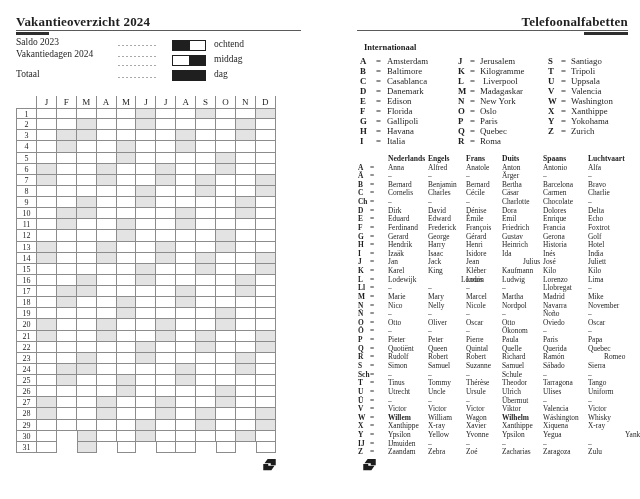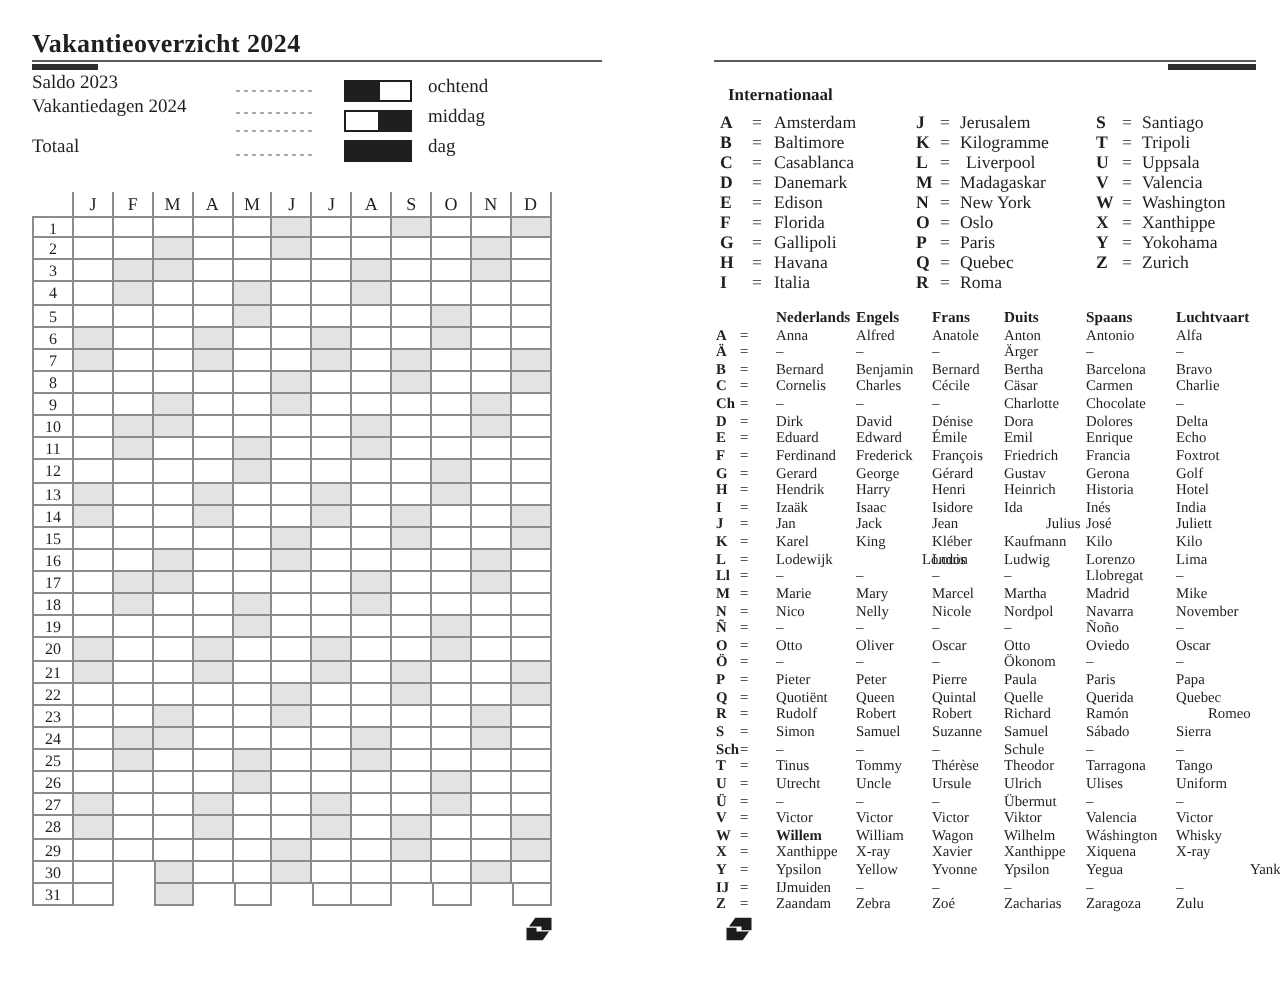--- a/index.html
+++ b/index.html
@@ -492,20 +492,21 @@
       <div class="gc bl"></div>
     </div>
 
   <svg class="logo" style="left:262px;top:457px;" viewBox="0 0 24 24">
     <polygon points="9,3 22,3 22,13 14,13 14,10 4,10" fill="#1c1c1c"></polygon>
     <polygon points="2,11 10,11 10,14 20,14 15,21 2,21" fill="#1c1c1c"></polygon>
   </svg>
 </div>
 
 <div class="page" id="pageR">
+  <div class="title" style="right:12px;top:14px;">Telefoonalfabetten</div>
   <div class="rule" style="left:37px;top:30px;width:271px;"></div>
   <div class="rule-accent" style="left:264px;top:32px;width:44px;"></div>
 
   <div class="intHead" style="left:44px;top:42px;">Internationaal</div>
   <div id="intList">
       <div class="introw" style="top: 56px;">
         <span class="ltr" style="left: 40px;">A</span>
         <span style="left: 56px;">=</span>
         <span style="left: 67px;">Amsterdam</span>
       </div>
@@ -934,21 +935,21 @@
         <span style="left: 182px;">Viktor</span>
         <span style="left: 223px;">Valencia</span>
         <span style="left: 268px;">Victor</span>
       </div>
       <div class="tabrow" style="top: 412.77px;">
         <span class="ltr" style="left: 38px;">W</span>
         <span style="left: 50px;">=</span>
         <span style="left: 68px; font-weight: bold;">Willem</span>
         <span style="left: 108px;">William</span>
         <span style="left: 146px;">Wagon</span>
-        <span style="left: 182px;">Wilhelm</span>
+        <span style="left: 182px; font-weight: bold;">Wilhelm</span>
         <span style="left: 223px;">Wáshington</span>
         <span style="left: 268px;">Whisky</span>
       </div>
       <div class="tabrow" style="top: 421.4px;">
         <span class="ltr" style="left: 38px;">X</span>
         <span style="left: 50px;">=</span>
         <span style="left: 68px;">Xanthippe</span>
         <span style="left: 108px;">X-ray</span>
         <span style="left: 146px;">Xavier</span>
         <span style="left: 182px;">Xanthippe</span>

